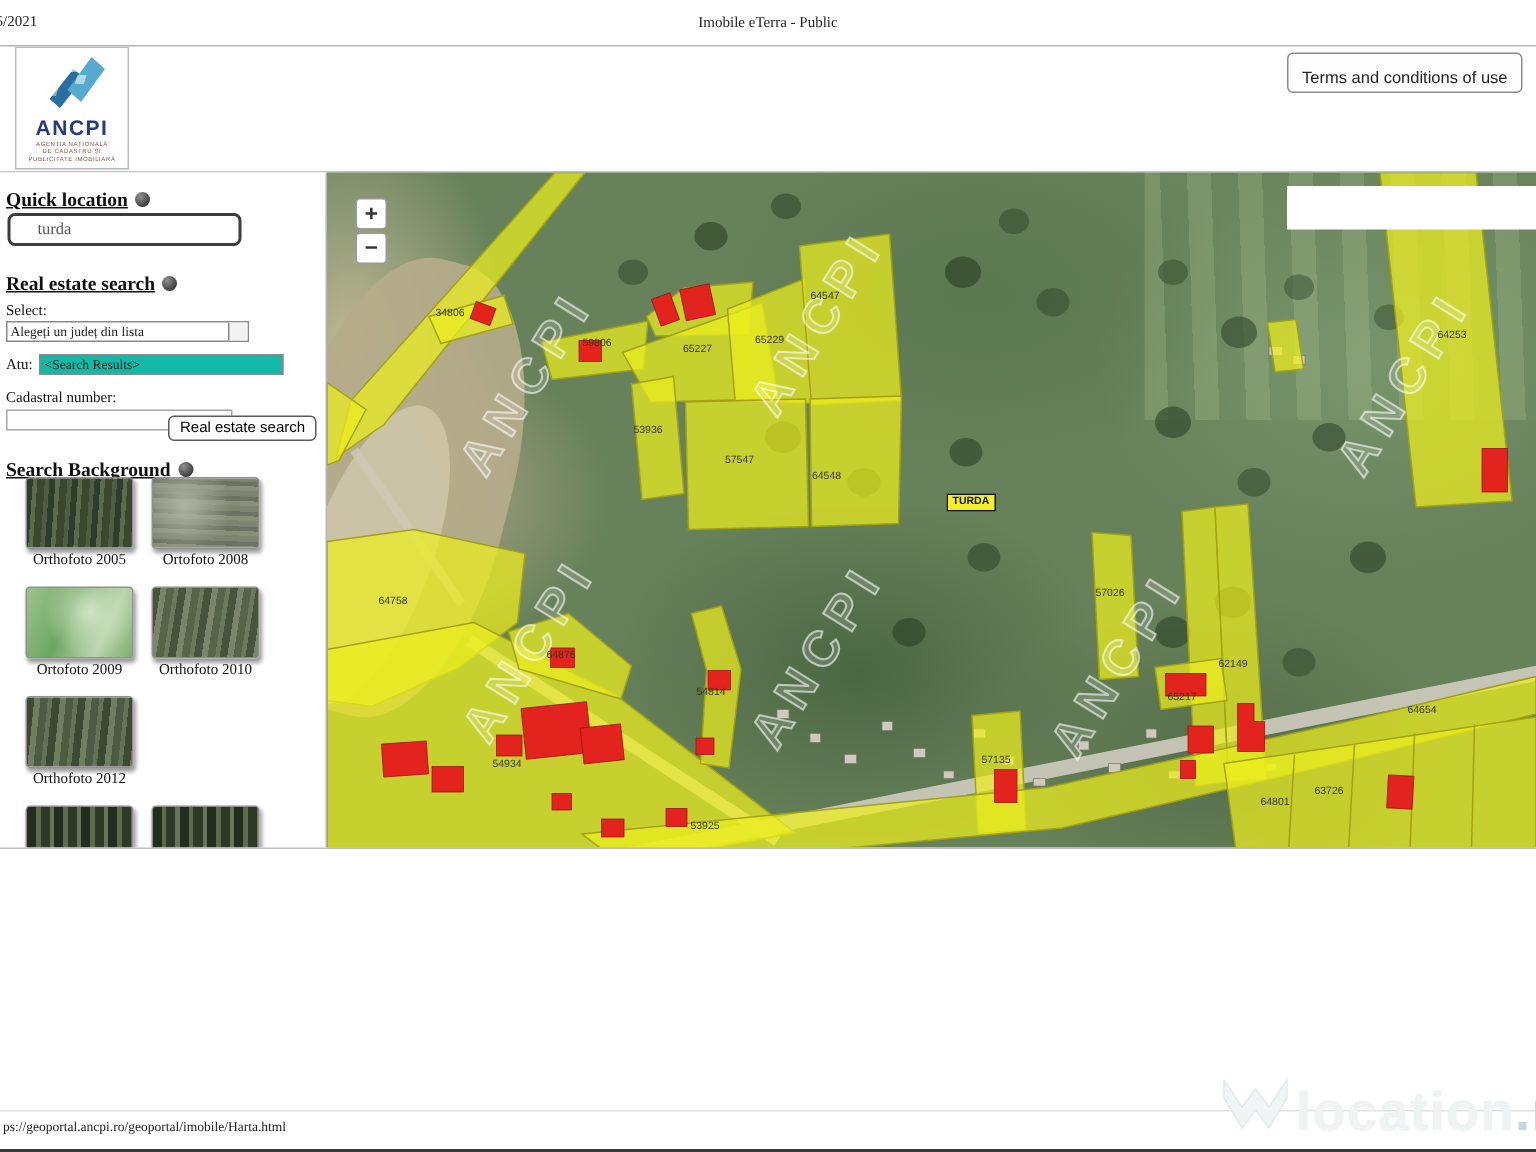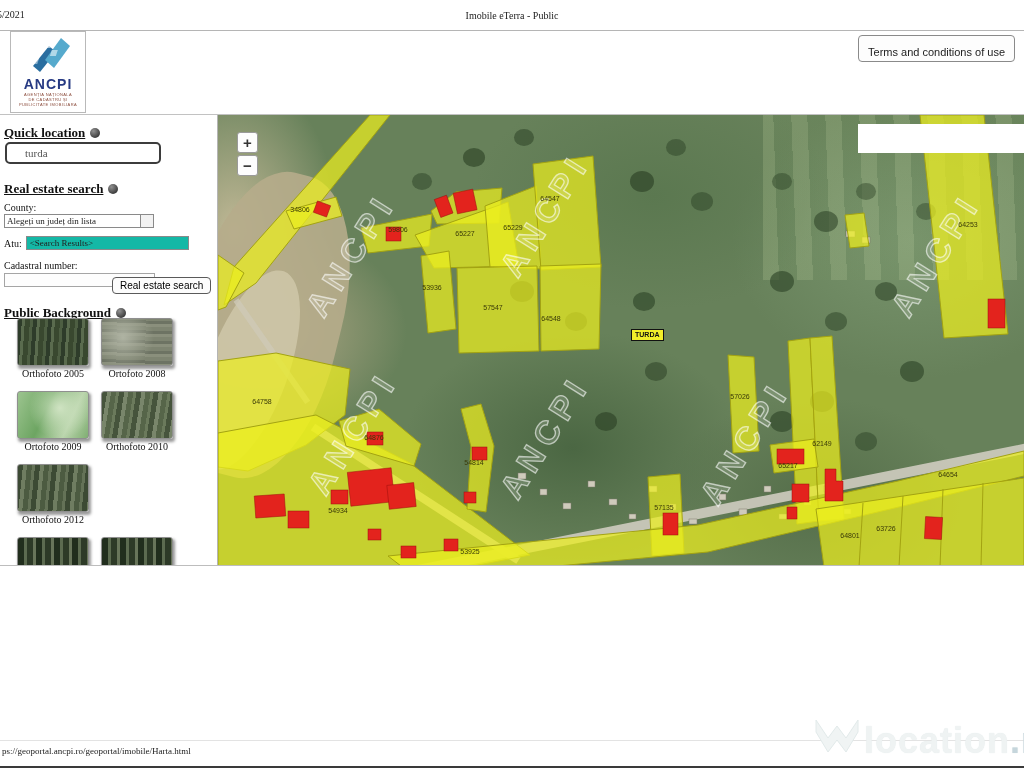--- a/index.html
+++ b/index.html
@@ -25,21 +25,21 @@
   
   .sidebar { position:absolute; left:0; top:115px; width:218px; height:450px;
              background:#fff; border-right:1px solid #b5b5b5; overflow:hidden; }
   .sb-h { font-size:13px; font-weight:bold; margin:10px 0 4px 4px;text-decoration:underline; }
   .info-dot { display:inline-block; width:10px; height:10px; border-radius:50%;
               background:radial-gradient(circle at 35% 30%, #909090, #1d1d1d); vertical-align:-1px; margin-left:5px; }
   .ql-input { position:absolute; left:5px; top:27px; width:156px; height:22px;
               border:2px solid #3c3c3c; border-radius:5px; font-family:"Liberation Serif",serif;
               font-size:11px; color:#555; padding-left:18px; background:#fff; }
   .sb-label { font-size:10px; margin:5px 0 1px 4px; }
-  .sel-box { display:flex; margin-left:4px; width:150px; height:14px; border:1px solid #8a8a8a; background:#fff; }
+  .sel-box { display:flex; margin-left:4px; width:162px; height:14px; border:1px solid #8a8a8a; background:#fff; }
   .sel-box .sel-txt { flex:1; font-size:9px; line-height:12px; padding-left:2px; color:#222;
                       white-space:nowrap; overflow:hidden; }
   .sel-box .sel-arrow { width:13px; border-left:1px solid #8a8a8a; background:#f2f2f2; }
   .atu-row { display:flex; align-items:center; margin:8px 0 0 4px; }
   .atu-row .sb-inline-label { font-size:10px; margin:0 4px 0 0; }
   .atu-box { width:163px; height:14px; border:1px solid #8a8a8a; font-size:9px; line-height:12px;
              padding-left:3px; color:#222; background:#14b8a6; }
   .cad-input { display:block; margin:2px 0 0 4px; width:151px; height:14px; border:1px solid #a5a5a5;
                background:#fdfdfd; font-size:10px; }
   .res-btn { position:absolute; left:112px; top:162px; font-size:10px; padding:2px 7px;
@@ -146,35 +146,35 @@
 
 <div class="sidebar">
   <div class="sb-h">
     <span>Quick location</span><span class="info-dot"></span>
   </div>
   <input class="ql-input" value="turda" style="">
 
   <div class="sb-h" style="margin-top:40px">
     <span>Real estate search</span><span class="info-dot"></span>
   </div>
-  <div class="sb-label">County:</div>
+  <div class="sb-label">Select:</div>
   <div class="sel-box">
     <span class="sel-txt">Alegeți un județ din lista</span>
     <span class="sel-arrow"></span>
   </div>
   <div class="atu-row">
     <span class="sb-inline-label">Atu:</span>
     <span class="atu-box">&lt;Search Results&gt;</span>
   </div>
   <div class="sb-label" style="margin-top:10px">Cadastral number:</div>
   <input class="cad-input" value="" style="">
   <button class="res-btn">Real estate search</button>
 
   <div class="sb-h" style="position:absolute;left:0;top:180px;margin-left:4px">
-    <span>Public Background</span><span class="info-dot"></span>
+    <span>Search Background</span><span class="info-dot"></span>
   </div>
 
   <div class="thumbwrap" style="left:13px;top:203px">
     <div class="timg tx1"></div>
     <div class="tlabel">Orthofoto 2005</div>
   </div>
   <div class="thumbwrap" style="left:97px;top:203px">
     <div class="timg tx2"></div>
     <div class="tlabel">Ortofoto 2008</div>
   </div>

